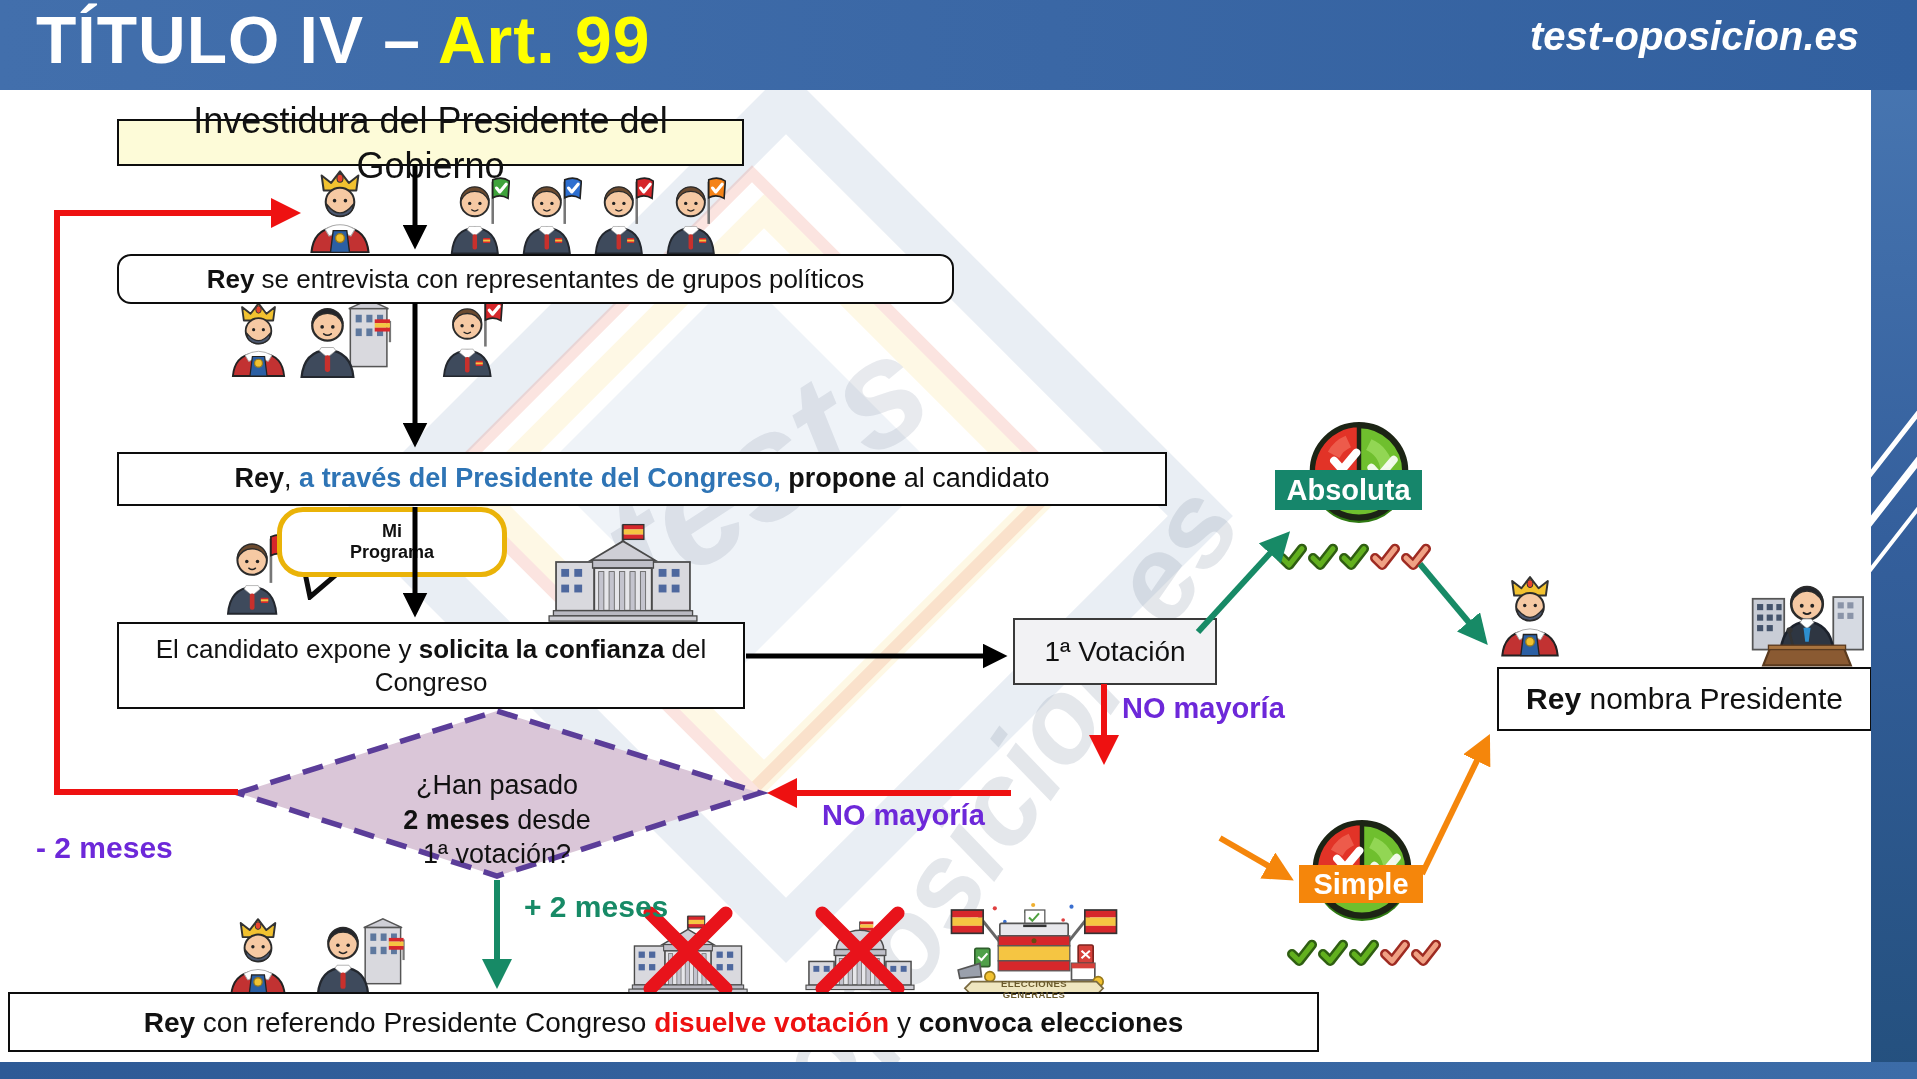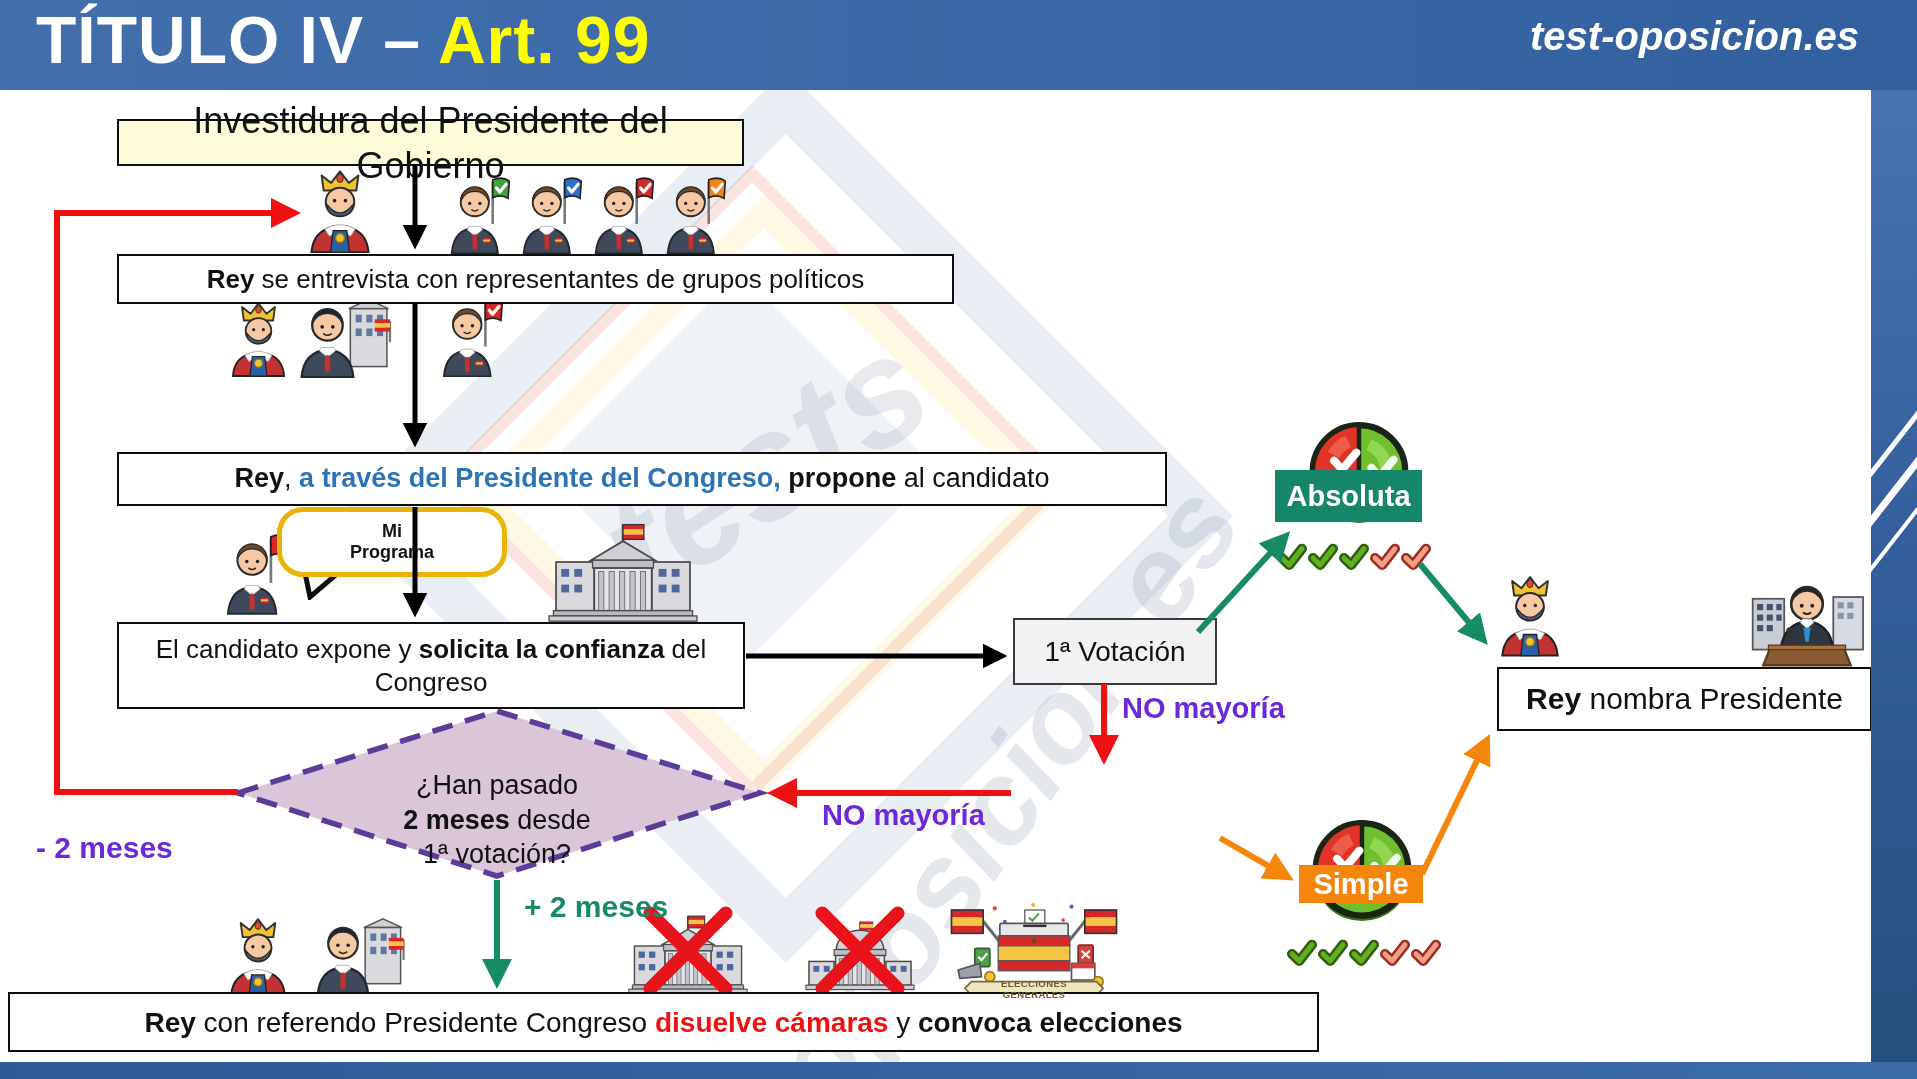--- a/index.html
+++ b/index.html
@@ -93,21 +93,21 @@
   <div class="bottom-strip"></div>
 
   <svg class="overlay-svg">
     <path d="M238,793 L497,711 L760,793 L497,876 Z" fill="#DAC6D8" stroke="#5B3D99" stroke-width="5.5" stroke-dasharray="21 13"></path>
   </svg>
 
   <div class="tbox note" style="left:117px;top:119px;width:623px;height:43px;font-size:36px;">
     <span>Investidura del Presidente del Gobierno</span>
   </div>
 
-  <div class="tbox" style="left:117px;top:254px;width:833px;height:46px;font-size:26px;">
+  <div class="tbox" style="left:117px;top:254px;width:833px;height:46px;font-size:26px;border-radius:14px;">
     <span><span class="b">Rey</span><span> se entrevista con representantes de grupos políticos</span></span>
   </div>
 
   <div class="tbox" style="left:117px;top:452px;width:1046px;height:50px;font-size:27px;">
     <span><span class="b">Rey</span><span>, </span><span class="blue">a través del Presidente del Congreso, </span><span class="b">propone</span><span> al candidato</span></span>
   </div>
 
   <div class="tbox" style="left:117px;top:622px;width:624px;height:83px;font-size:26px;">
     <span style="display:block;max-width:590px;"><span>El candidato expone y </span><span class="b">solicita la confianza</span><span> del Congreso</span></span>
   </div>
@@ -115,21 +115,21 @@
   <div class="tbox gray" style="left:1013px;top:618px;width:200px;height:63px;font-size:28px;">
     <span>1ª Votación</span>
   </div>
 
 
   <div class="tbox" style="left:1497px;top:667px;width:371px;height:60px;font-size:30px;">
     <span><span class="b">Rey</span><span> nombra Presidente</span></span>
   </div>
 
   <div class="tbox" style="left:8px;top:992px;width:1307px;height:56px;font-size:28px;">
-    <span><span class="b">Rey</span><span> con referendo Presidente Congreso </span><span class="redtx">disuelve cámaras</span><span> y </span><span class="b">convoca elecciones</span></span>
+    <span><span class="b">Rey</span><span> con referendo Presidente Congreso </span><span class="redtx">disuelve votación</span><span> y </span><span class="b">convoca elecciones</span></span>
   </div>
 
   <div class="diamond-text" style="left:277px;top:730px;width:440px;">
     <div>¿Han pasado</div>
     <div><span class="b">2 meses</span><span> desde</span></div>
     <div>1ª votación?</div>
   </div>
 
   <div class="lbl red" style="left:1122px;top:692px;font-size:29px;">NO mayoría</div>
   <div class="lbl red" style="left:822px;top:799px;font-size:29px;">NO mayoría</div>
@@ -140,21 +140,21 @@
       <svg viewBox="0 0 120 126">
       <ellipse cx="60" cy="70" rx="52" ry="48" fill="#2F7A12"></ellipse>
       <circle cx="60" cy="60" r="52" fill="#6FBF2E" stroke="#1C2415" stroke-width="7"></circle>
       <path d="M74,24 a40,40 0 0 1 24,30 l-14,4 a26,26 0 0 0 -16,-22 Z" fill="#9BDC5E" opacity=".8"></path>
       <path d="M60,60 L60,8 A52,52 0 0 0 15,86 Z" fill="#E23327" stroke="#1C2415" stroke-width="5"></path>
       <path d="M25,38 a40,40 0 0 1 20,-18 l6,13 a26,26 0 0 0 -13,12 Z" fill="#F06A58" opacity=".75"></path>
       <path d="M32,48 l9,10 16,-19" stroke="#fff" stroke-width="9" fill="none" stroke-linecap="round" stroke-linejoin="round"></path>
       <path d="M74,56 l9,10 16,-19" stroke="#ffffff" stroke-width="9" fill="none" stroke-linecap="round" stroke-linejoin="round" opacity=".9"></path>
     </svg>
     </span>
-  <div class="banner teal" style="left:1275px;top:470px;width:147px;height:52px;">Absoluta</div>
+  <div class="banner teal" style="left:1275px;top:470px;width:147px;height:40px;">Absoluta</div>
   <div class="checks" style="left:1277px;top:542px;">
       <span>
         <svg viewBox="0 0 42 40">
     <path d="M7,22 L17,32 L35,9" fill="none" stroke="#2F5E12" stroke-width="14" stroke-linecap="round" stroke-linejoin="round"></path>
     <path d="M7,22 L17,32 L35,9" fill="none" stroke="#62B01E" stroke-width="7" stroke-linecap="round" stroke-linejoin="round"></path>
   </svg>
       </span>
       <span>
         <svg viewBox="0 0 42 40">
     <path d="M7,22 L17,32 L35,9" fill="none" stroke="#2F5E12" stroke-width="14" stroke-linecap="round" stroke-linejoin="round"></path>

